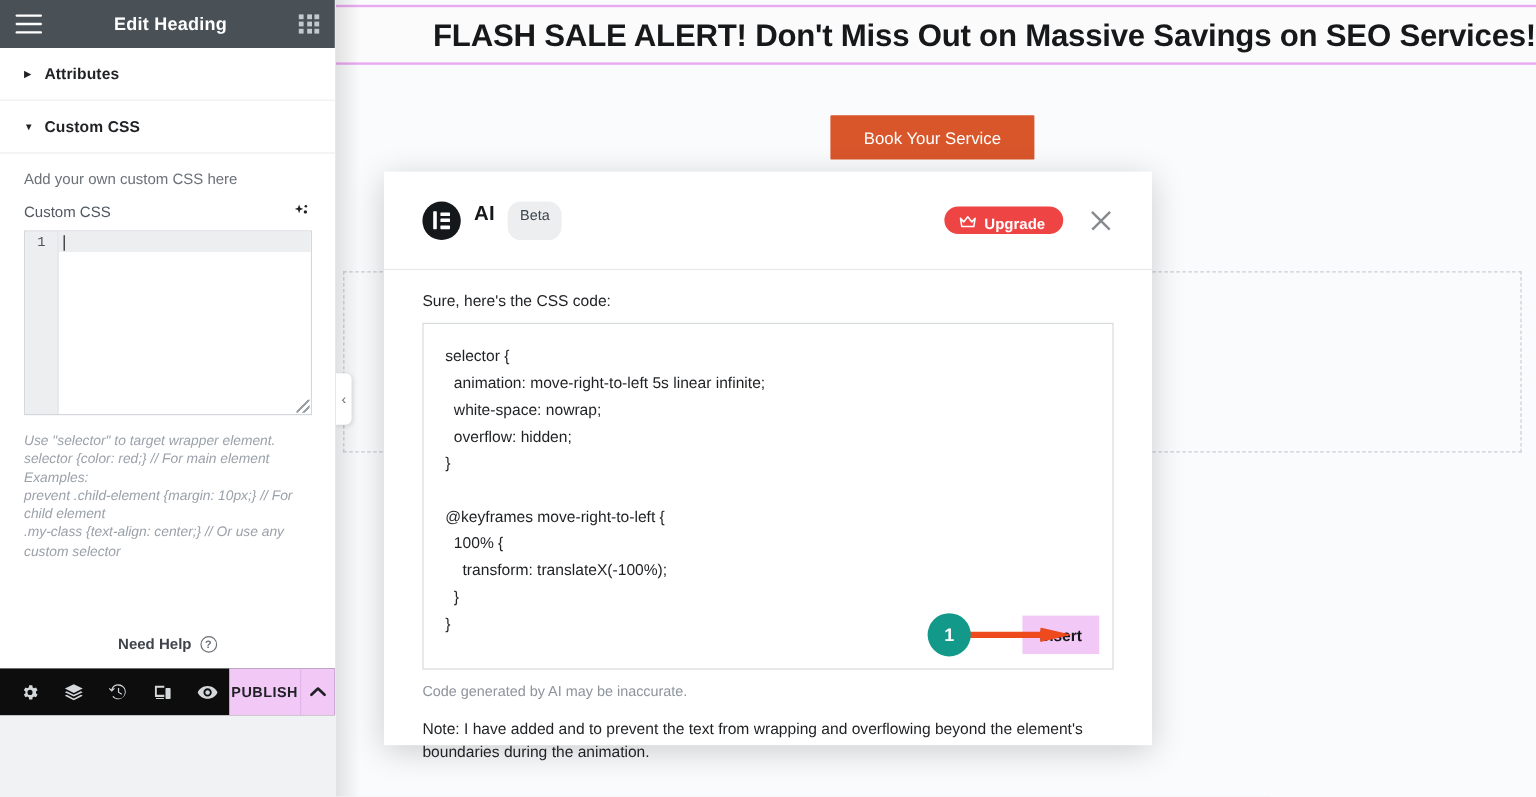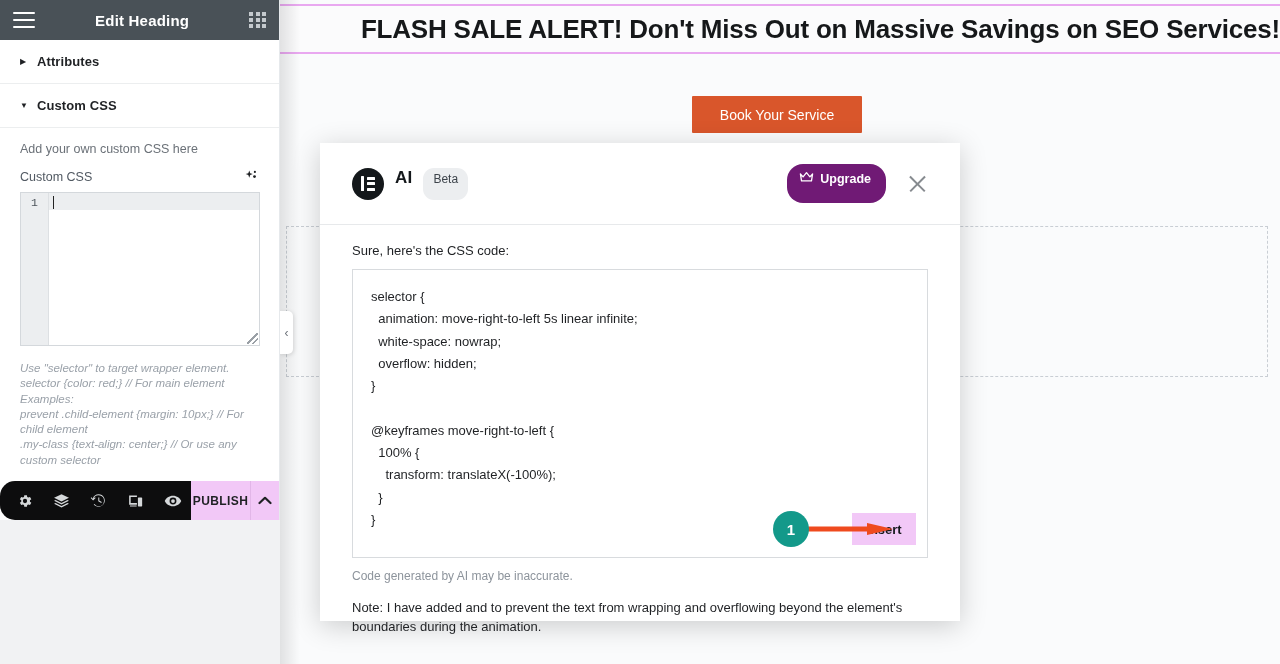--- a/index.html
+++ b/index.html
@@ -7,21 +7,21 @@
     width: 1280px; height: 664px;
     overflow: hidden;
     font-family: "Liberation Sans", sans-serif;
     background: #f1f2f3;
   }
   .screen { position: relative; width: 1280px; height: 664px; }
 
   
   .panel {
     position: absolute; left: 0; top: 0;
-    width: 280px; height: 520px;
+    width: 280px; height: 596px;
     background: #ffffff;
     display: flex; flex-direction: column;
     border-right: 1px solid #e6e9ec;
   }
   .panel-header {
     height: 40px; background: #495157;
     display: flex; align-items: center; justify-content: space-between;
     padding: 0 13px; flex: 0 0 40px;
   }
   .panel-title {
@@ -83,21 +83,20 @@
   }
   .qmark {
     width:14px; height:14px; border:1.3px solid #6b7178; border-radius:50%;
     font-size:9px; font-weight:bold; color:#6b7178; display:flex; align-items:center; justify-content:center;
     font-style:normal;
   }
 
   .panel-footer {
     height: 39px; flex:0 0 39px; display:flex; align-items:stretch;
     background:#0d0d0e;
-    border-radius:15px;
   }
   .foot-icons { display:flex; align-items:center; gap:0; flex:1; padding-left: 6px;}
   .foot-btn { width:37px; height:39px; display:flex; align-items:center; justify-content:center; cursor:pointer; }
   .foot-btn svg { fill:#d5d8da; }
   .publish-btn {
     width: 74px; background:#f2c8f7; color:#1f2124; font-size:12px; font-weight:bold;
     letter-spacing:.4px; display:flex; align-items:center; justify-content:center; cursor:pointer;
   }
   .publish-arrow {
     width:36px; background:#f2c8f7; display:flex; align-items:center; justify-content:center;
@@ -160,22 +159,22 @@
   .logo-bar { width:3px; height:15px; background:#fff; border-radius:.5px; }
   .logo-stack { display:flex; flex-direction:column; gap:2.5px; }
   .logo-stack i { display:block; width:8px; height:3px; background:#fff; border-radius:.5px; }
   .ai-text { font-size:17px; font-weight:bold; color:#14181b; letter-spacing:.2px; }
   .beta-pill {
     background:#eceef0; color:#3d444b; font-size:12px;
     padding: 4px 10px; border-radius: 11px;
   }
   .head-right { display:flex; align-items:center; gap:22px; }
   .upgrade-btn {
-    background:#701a75; color:#fff; font-size:12.5px; font-weight:bold;
-    padding: 7px 15px 17px 12px; border-radius:16px;
+    background:#ef4444; color:#fff; font-size:12.5px; font-weight:bold;
+    padding: 7px 15px 1px 12px; border-radius:16px;
     display:flex; align-items:center; gap:6px; cursor:pointer;
   }
   .close-x {
     width:20px; height:20px; position:relative; cursor:pointer; opacity:.62;
   }
   .close-x i {
     position:absolute; left:-1px; top:9px; width:21px; height:1.6px; background:#3d444b;
   }
   .close-x i:first-child { transform: rotate(45deg); }
   .close-x i:last-child { transform: rotate(-45deg); }

